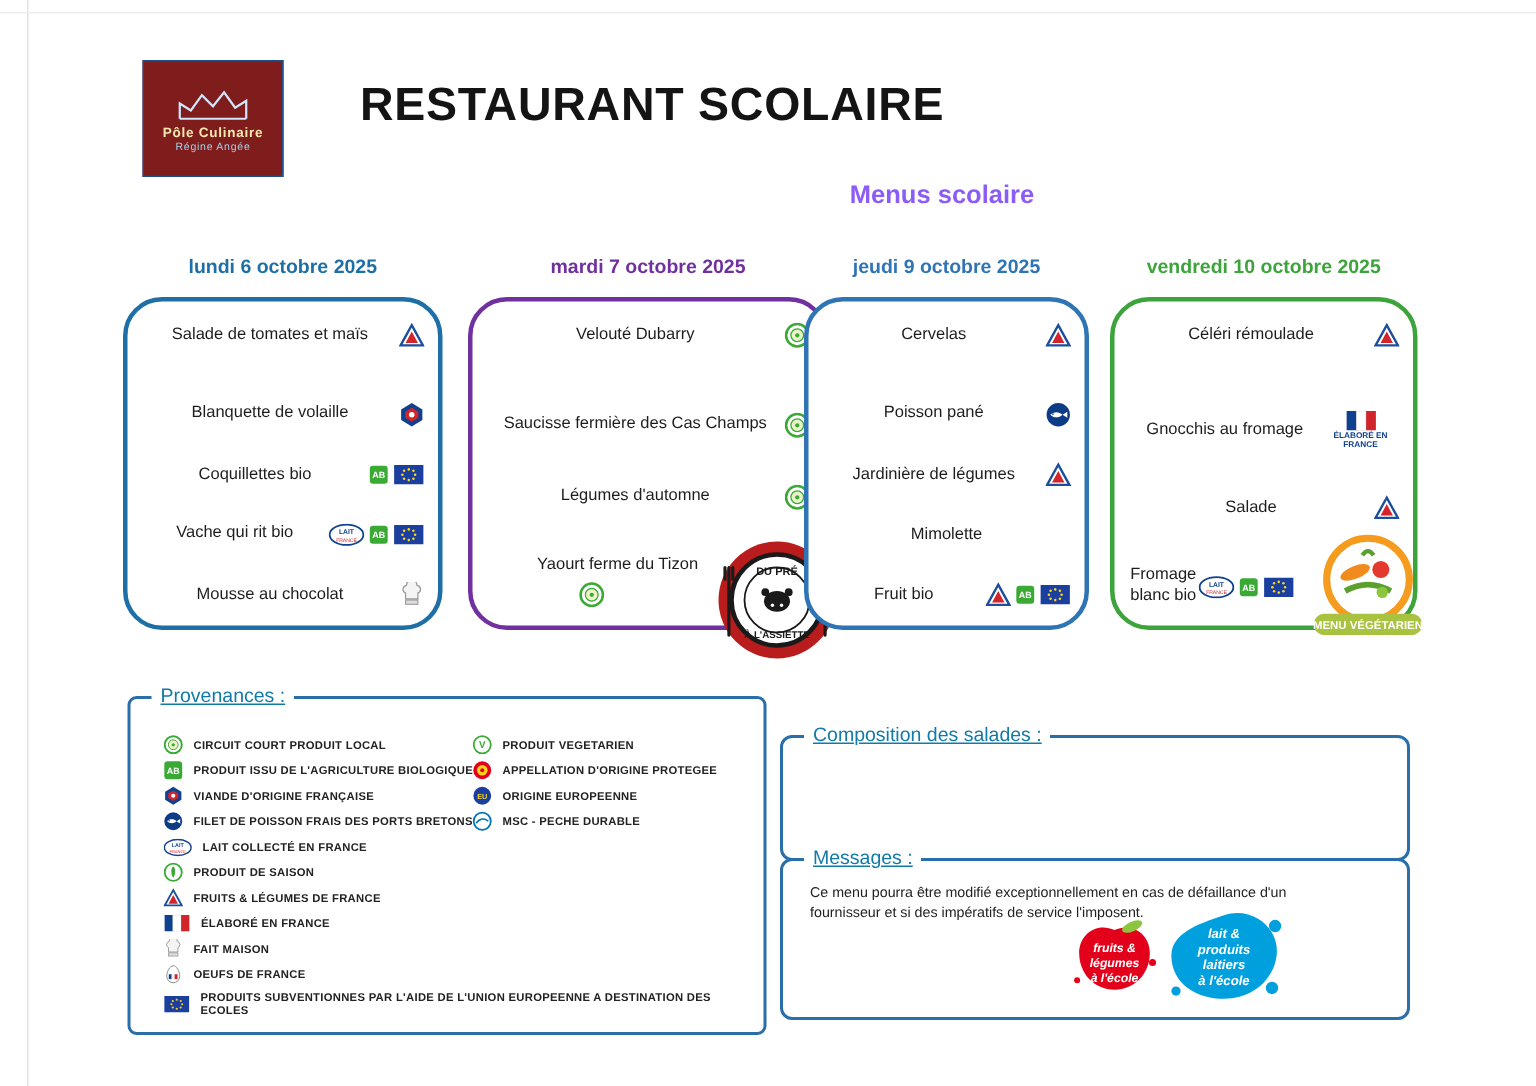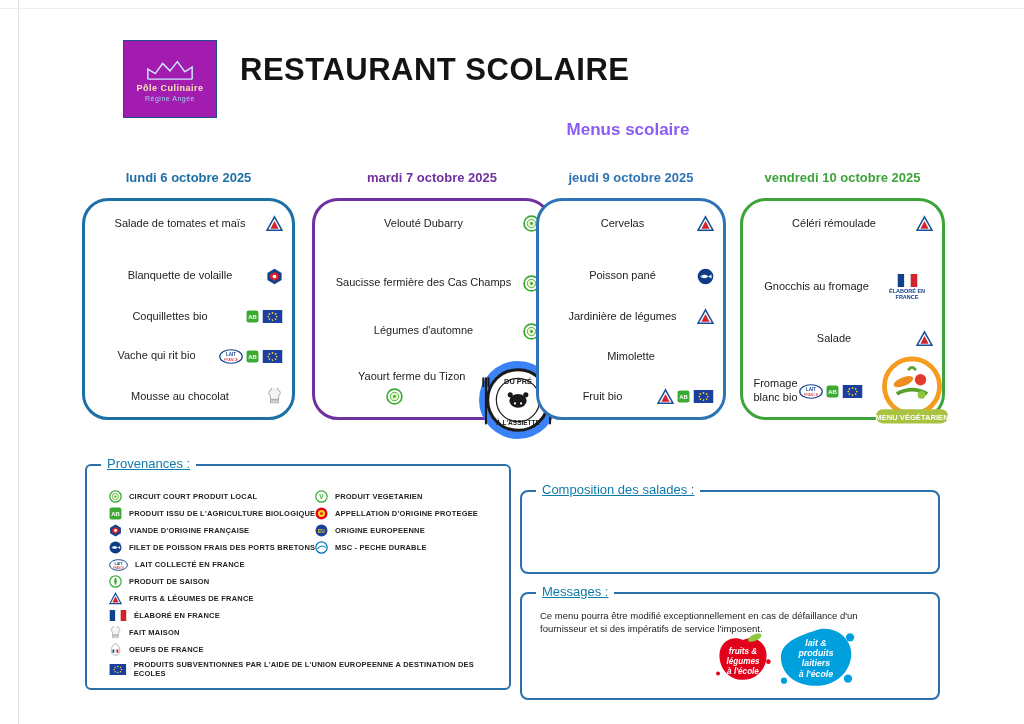--- a/index.html
+++ b/index.html
@@ -3,22 +3,22 @@
 <meta charset="utf-8">
 <style>
   * { margin:0; padding:0; box-sizing:border-box; }
   body { background:#fff; font-family:"Liberation Sans", sans-serif; }
   .page { position:relative; width:1024px; height:724px; background:#fff; overflow:hidden; }
 
   .scan-v { position:absolute; left:18px; top:0; bottom:0; width:1px; background:#e3e3e3; }
   .scan-h { position:absolute; left:0; right:0; top:8px; height:1px; background:#ededed; }
 
   
-  .org-logo { position:absolute; left:95px; top:40px; width:94px; height:78px; background:#a21caf; border:1px solid #1d4f8a;
-              display:flex; flex-direction:column; align-items:center; justify-content:center; gap:2px;margin-left:28px; }
+  .org-logo { position:absolute; left:95px; top:40px; width:94px; height:78px; background:#7f1d1d; border:1px solid #1d4f8a;
+              display:flex; flex-direction:column; align-items:center; justify-content:center; gap:2px; }
   .org-art { width:56px; height:24px; }
   .org-t1 { color:#f3e9b0; font-size:9px; font-weight:700; letter-spacing:.5px; }
   .org-t2 { color:#9fd2ea; font-size:7px; letter-spacing:.5px; }
 
   .title   { position:absolute; top:52px; left:240px; right:20px; text-align:left;
              font-size:31px; font-weight:800; color:#141414; letter-spacing:.5px; }
   .subtitle{ position:absolute; top:120px; left:240px; right:8px; text-align:center;
              font-size:17px; font-weight:700; color:#8b5cf6; }
 
   
@@ -34,37 +34,37 @@
 
   .ic { display:inline-block; }
   .ic svg { display:block; width:100%; height:100%; }
   .ic16 { width:17px; height:17px; }
   .ic13 { width:13px; height:13px; }
   .icflag { width:21px; height:13px; }
   .icoval { width:24px; height:15px; }
   .ic-cap { display:flex; flex-direction:column; align-items:center; width:52px; }
   .ic-cap .cap { font-size:5.5px; font-weight:700; color:#10418e; text-align:center; margin-top:1px; }
 
-  .stamp { position:absolute; right:-8px; bottom:-22px; width:78px; height:78px; background:#3b82f6; border-radius:50%; }
+  .stamp { position:absolute; right:-8px; bottom:-22px; width:78px; height:78px; background:#b91c1c; border-radius:50%; }
   .veg-badge { position:absolute; right:-10px; bottom:-14px; width:80px; height:76px; }
 
   
   .panel { position:absolute; border:2px solid #2a6faa; border-radius:8px; background:#fff; }
   .box-title { position:absolute; top:-10px; left:14px; background:#fff; padding:0 6px;
                color:#107ba9; font-weight:400; font-size:13px; text-decoration:underline; }
 
   .prov { left:85px; top:464px; width:426px; height:226px; border-radius:6px; }
   .lg-col { position:absolute; top:24px; }
   .lg-col1 { left:22px; width:392px; }
   .lg-col2 { left:228px; width:186px; }
   .lg-row { display:flex; align-items:center; gap:7px; margin-bottom:4px; min-height:13px; }
   .lg-t { font-size:7.5px; font-weight:700; color:#222; letter-spacing:.2px; }
 
   .comp { left:520px; top:466px; width:420px; height:84px;margin-top:24px; }
-  .msg  { left:520px; top:592px; width:420px; height:108px; }
+  .msg  { left:520px; top:572px; width:420px; height:108px; }
   .msg-text { padding:16px 18px 0; font-size:9.5px; color:#222; line-height:1.35; max-width:400px; }
   .logo-fruits { position:absolute; left:192px; top:36px; width:58px; height:58px;text-decoration:underline; }
   .logo-lait   { position:absolute; left:252px; top:32px; width:84px; height:64px; }
 </style>
 </head>
 <body>
 
 <div class="page">
   <div class="scan-v"></div>
   <div class="scan-h"></div>

